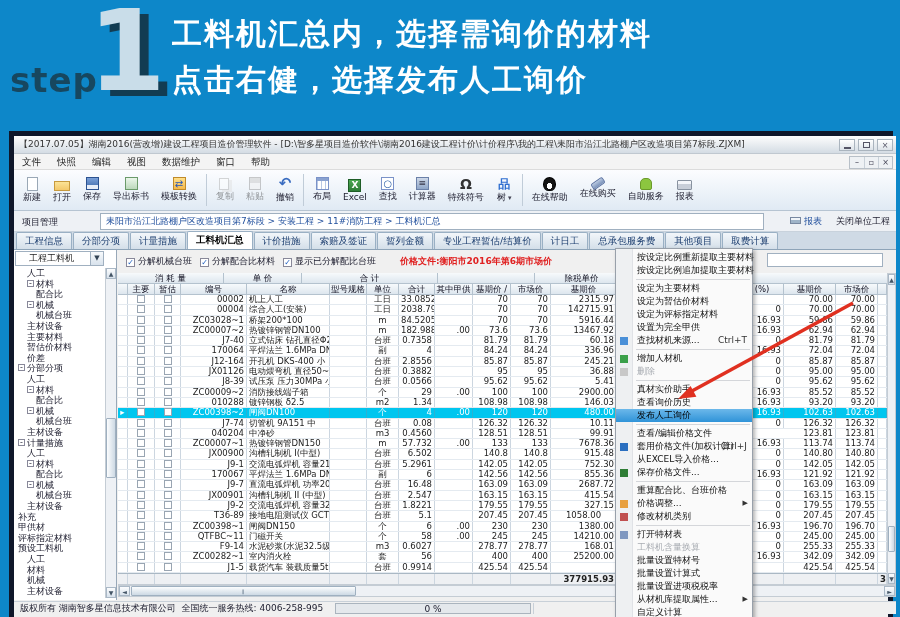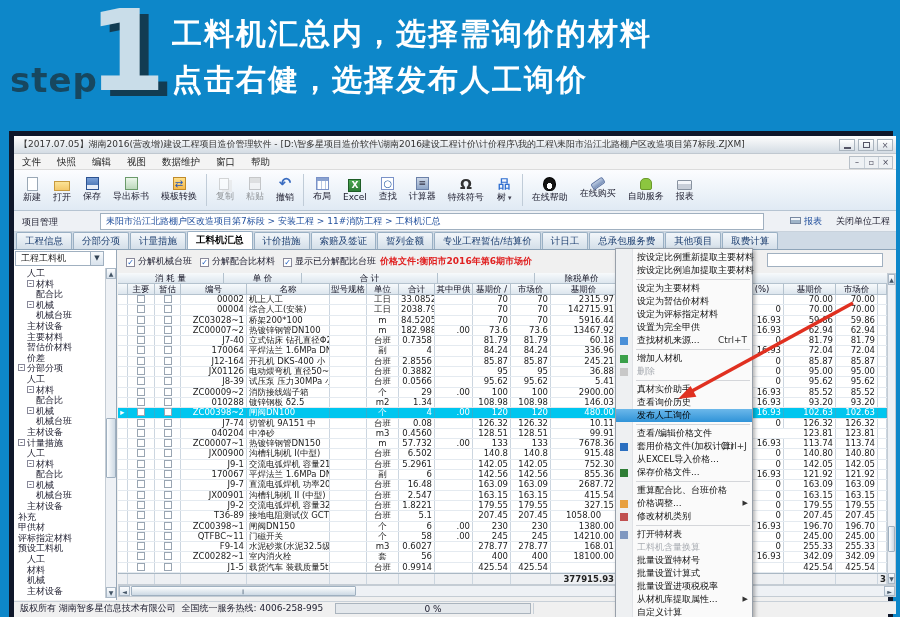--- a/index.html
+++ b/index.html
@@ -79,40 +79,40 @@
   .tabrow { left:0; top:96px; width:882px; height:18px; background:#cfdae5; border-bottom:1px solid #8ea4b8;
             display:flex; align-items:flex-end; padding-left:2px; }
   .tab { height:17px; padding:2px 8px 0 8px; margin-right:1px; font-size:9.5px; color:#1a3c6e;
          background:linear-gradient(#f2f6fa,#d4dfe9); border:1px solid #9ab0c4; border-bottom:none;
          border-radius:2px 2px 0 0; white-space:nowrap; }
   .tab.active { background:#fff; color:#000; height:18px; font-weight:bold; }
 
   
   .treepanel { left:0; top:114px; width:103px; height:350px; background:#fff; border-right:1px solid #98a8b8; }
   .tree-combo { position:absolute; left:1px; top:1px; width:89px; height:15px; background:#fff; border:1px solid #a0b0c0;
-                line-height:13px; padding-left:5px; white-space:nowrap; overflow:hidden; }
+                line-height:13px; padding-left:13px; white-space:nowrap; overflow:hidden; }
   .tree-combo .dd { position:absolute; right:0; top:0; width:13px; height:13px; background:linear-gradient(#f8fafc,#d8e2ec);
                 border-left:1px solid #a0b0c0; text-align:center; font-size:7px; line-height:13px; color:#345; }
   .tree-items { position:absolute; left:0; top:18px; width:91px; height:330px; overflow:hidden; }
   .titem { height:10.6px; line-height:10.6px; white-space:nowrap; color:#223; font-size:9px; }
   .exp { display:inline-block; width:7px; height:7px; border:1px solid #889; background:#fff; color:#334;
          font-size:8px; line-height:5px; text-align:center; margin-right:2px; vertical-align:1px; }
   .vsb { background:#eef1f5; border:1px solid #c4ccd4; }
   .sb-btn { position:absolute; left:0; width:100%; height:11px; background:linear-gradient(#fcfdfe,#d8e2ec);
             border:1px solid #aab8c6; font-size:6px; color:#456; text-align:center; line-height:10px; }
   .sb-thumb { position:absolute; left:0; width:100%; background:linear-gradient(90deg,#fcfdfe,#cdd9e4);
               border:1px solid #9fb0c0; border-radius:1px; }
   .tree-sb { position:absolute; left:91px; top:18px; width:11px; height:330px; background:#eef1f5; border-left:1px solid #c4ccd4; }
 
   
   .filterrow { left:104px; top:114px; width:778px; height:23px; background:#f0f0f0; }
   .cbx { display:inline-block; width:9px; height:9px; background:#fff; border:1px solid #889; margin:0 3px 0 8px;
          vertical-align:-1px; text-align:center; line-height:8px; font-size:8px; color:#2060c0; font-weight:bold; }
   .filterrow .flabel { color:#223; }
-  .pricefile { color:#e02020; font-weight:bold; margin-left:4px; }
+  .pricefile { color:#e02020; font-weight:bold; margin-left:24px; }
   .filter-inner { position:absolute; left:0; top:5px; white-space:nowrap; }
   .filter-input { position:absolute; left:649px; top:3px; width:116px; height:14px; background:#fff; border:1px solid #a0b0c0; }
 
   
   .tablewrap { left:104px; top:137px; width:769px; height:312px; background:#fff; overflow:hidden; }
   .hrow { display:flex; height:11px; background:linear-gradient(#f7fafc,#dde6ee); border-bottom:1px solid #b4c2ce; }
   .hcell { border-right:1px solid #b4c2ce; text-align:center; font-size:8.5px; line-height:11px; color:#112;
            white-space:nowrap; overflow:hidden; flex:none; }
   .trow { display:flex; height:10.3px; border-bottom:1px solid #e4eaf0; background:#fff; }
   .tcell { border-right:1px solid #ccd6e0; font-size:8.5px; line-height:9.6px; white-space:nowrap; overflow:hidden; flex:none; padding:0 2px; }
@@ -874,21 +874,21 @@
           <span class="tcell t-c" style="width: 27px;"><span class="rcbx"></span></span>
           <span class="tcell t-c" style="width: 26px;"><span class="rcbx"></span></span>
           <span class="tcell t-r" style="width: 66px;">ZC00282~1</span>
           <span class="tcell t-l" style="width: 83px;">室内消火栓</span>
           <span class="tcell t-c" style="width: 37px;"></span>
           <span class="tcell t-c" style="width: 32px;">套</span>
           <span class="tcell t-r" style="width: 36px;">56</span>
           <span class="tcell t-r" style="width: 38px;"></span>
           <span class="tcell t-r" style="width: 38px;">400</span>
           <span class="tcell t-r" style="width: 40px;">400</span>
-          <span class="tcell t-r" style="width: 66px;">18100.00</span>
+          <span class="tcell t-r" style="width: 66px;">25200.00</span>
           <span class="tcell t-r" style="width: 70px;"></span>
           <span class="tcell t-r" style="width: 54px;"></span>
           <span class="tcell t-r" style="width: 43px;">16.93</span>
           <span class="tcell t-r" style="width: 52px;">342.09</span>
           <span class="tcell t-r" style="width: 42px;">342.09</span>
           <span class="tcell t-r" style="width: 9px;"></span>
         </div>
         <div class="trow">
           <span class="tcell t-c" style="width: 10px;"></span>
           <span class="tcell t-c" style="width: 27px;"><span class="rcbx"></span></span>

